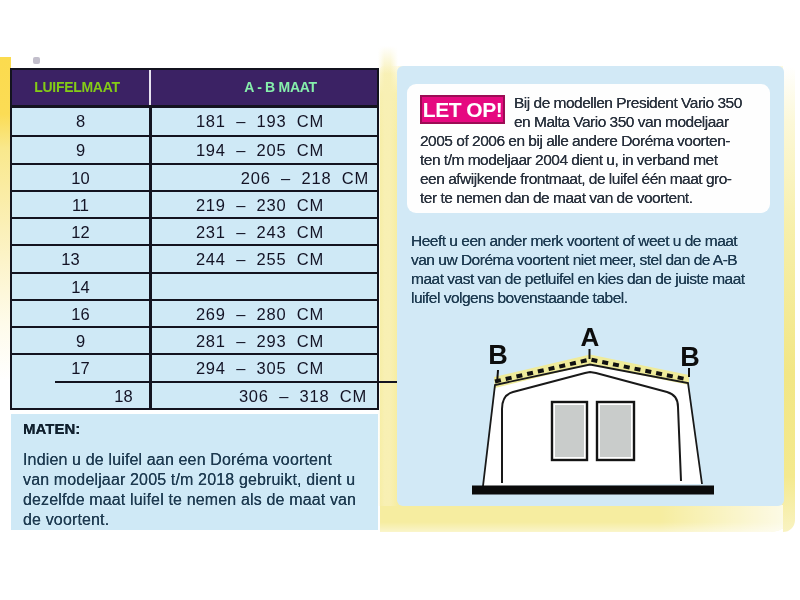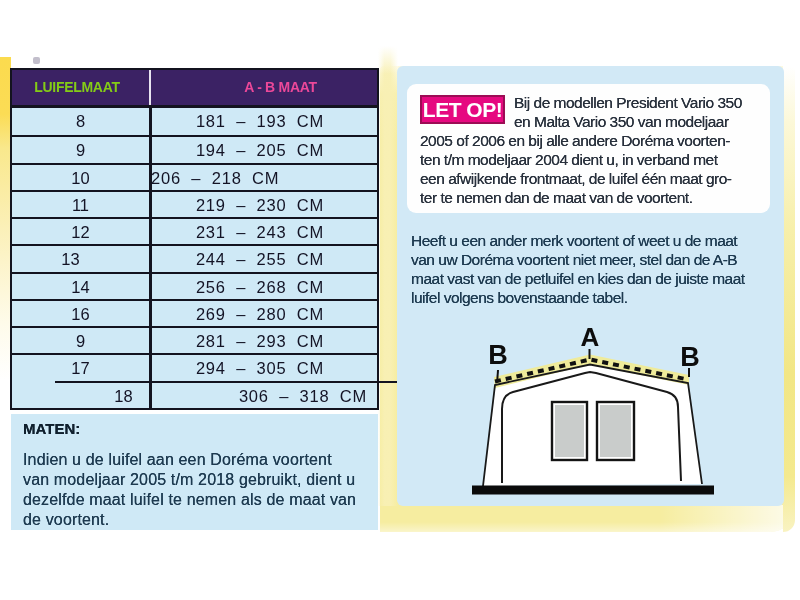--- a/index.html
+++ b/index.html
@@ -27,60 +27,59 @@
 <div class="abs" style="left:33px;top:57px;width:7px;height:7px;background:#c2becb;border-radius:2px;"></div>
 
 <div class="abs" style="left:10px;top:68px;width:365px;height:338px;border:2.5px solid #13131f;background:#cfe9f6;">
 
   <div class="abs" style="left:0;top:0;width:365px;height:35px;background:#3b2264;border-bottom:3px solid #13131f;">
 
     <div class="abs" style="left:0;top:0;width:137px;height:35px;line-height:35px;text-align:center;color:#84cc16;font-weight:bold;font-size:14px;letter-spacing:-0.3px;box-sizing:border-box;padding-right:7px;">LUIFELMAAT</div>
 
     <div class="abs" style="left:137px;top:0;width:2px;height:35px;background:#e8e4f0;"></div>
 
-    <div class="abs" style="left:139px;top:0;width:268px;height:35px;line-height:35px;text-align:center;color:#ec4899;font-weight:bold;font-size:14px;letter-spacing:-0.3px;box-sizing:border-box;padding-right:9px;">A - B MAAT</div>
+    <div class="abs" style="left:139px;top:0;width:268px;height:35px;line-height:35px;text-align:center;color:#86efac;font-weight:bold;font-size:14px;letter-spacing:-0.3px;box-sizing:border-box;padding-right:9px;">A - B MAAT</div>
   </div>
 
   <div class="abs" style="left:137px;top:38px;width:2.5px;height:300px;background:#13131f;"></div>
 
   <div class="abs" style="left:0;top:0;width:365px;height:334px;color:#131325;font-size:16.5px;">
 
   <div style="position:absolute;left:0;top:38.00px;width:365px;height:27.27px;box-sizing:border-box;">
     <span style="position:absolute;left:0;top:0;width:137px;height:100%;line-height:27px;text-align:center;">8</span>
     <span style="position:absolute;left:139px;top:0;width:226px;height:100%;line-height:27px;text-align:center;letter-spacing:0.8px;word-spacing:5px;box-sizing:border-box;padding-right:8px;">181 – 193 CM</span>
   </div>
 
   <div style="position:absolute;left:0;top:65.27px;width:365px;height:27.27px;border-top:2.5px solid #13131f;box-sizing:border-box;">
     <span style="position:absolute;left:0;top:0;width:137px;height:100%;line-height:27px;text-align:center;">9</span>
     <span style="position:absolute;left:139px;top:0;width:226px;height:100%;line-height:27px;text-align:center;letter-spacing:0.8px;word-spacing:5px;box-sizing:border-box;padding-right:8px;">194 – 205 CM</span>
   </div>
 
   <div style="position:absolute;left:0;top:92.55px;width:365px;height:27.27px;border-top:2.5px solid #13131f;box-sizing:border-box;">
     <span style="position:absolute;left:0;top:0;width:137px;height:100%;line-height:27px;text-align:center;">10</span>
-    <span style="position:absolute;left:139px;top:0;width:226px;height:100%;line-height:27px;text-align:left;letter-spacing:0.8px;word-spacing:5px;box-sizing:border-box;padding-right:8px;">206 – 218 CM</span>
+    <span style="position:absolute;left:139px;top:0;width:226px;height:100%;line-height:27px;text-align:right;letter-spacing:0.8px;word-spacing:5px;box-sizing:border-box;padding-right:8px;">206 – 218 CM</span>
   </div>
 
   <div style="position:absolute;left:0;top:119.82px;width:365px;height:27.27px;border-top:2.5px solid #13131f;box-sizing:border-box;">
     <span style="position:absolute;left:0;top:0;width:137px;height:100%;line-height:27px;text-align:center;">11</span>
     <span style="position:absolute;left:139px;top:0;width:226px;height:100%;line-height:27px;text-align:center;letter-spacing:0.8px;word-spacing:5px;box-sizing:border-box;padding-right:8px;">219 – 230 CM</span>
   </div>
 
   <div style="position:absolute;left:0;top:147.09px;width:365px;height:27.27px;border-top:2.5px solid #13131f;box-sizing:border-box;">
     <span style="position:absolute;left:0;top:0;width:137px;height:100%;line-height:27px;text-align:center;">12</span>
     <span style="position:absolute;left:139px;top:0;width:226px;height:100%;line-height:27px;text-align:center;letter-spacing:0.8px;word-spacing:5px;box-sizing:border-box;padding-right:8px;">231 – 243 CM</span>
   </div>
 
   <div style="position:absolute;left:0;top:174.36px;width:365px;height:27.27px;border-top:2.5px solid #13131f;box-sizing:border-box;">
     <span style="position:absolute;left:0;top:0;width:117px;height:100%;line-height:27px;text-align:center;">13</span>
     <span style="position:absolute;left:139px;top:0;width:226px;height:100%;line-height:27px;text-align:center;letter-spacing:0.8px;word-spacing:5px;box-sizing:border-box;padding-right:8px;">244 – 255 CM</span>
   </div>
 
   <div style="position:absolute;left:0;top:201.64px;width:365px;height:27.27px;border-top:2.5px solid #13131f;box-sizing:border-box;">
     <span style="position:absolute;left:0;top:0;width:137px;height:100%;line-height:27px;text-align:center;">14</span>
-    <span style="position:absolute;left:139px;top:0;width:226px;height:100%;line-height:27px;text-align:center;letter-spacing:0.8px;word-spacing:5px;box-sizing:border-box;padding-right:8px;">256 – 268 CM</span>
   </div>
 
   <div style="position:absolute;left:0;top:228.91px;width:365px;height:27.27px;border-top:2.5px solid #13131f;box-sizing:border-box;">
     <span style="position:absolute;left:0;top:0;width:137px;height:100%;line-height:27px;text-align:center;">16</span>
     <span style="position:absolute;left:139px;top:0;width:226px;height:100%;line-height:27px;text-align:center;letter-spacing:0.8px;word-spacing:5px;box-sizing:border-box;padding-right:8px;">269 – 280 CM</span>
   </div>
 
   <div style="position:absolute;left:0;top:256.18px;width:365px;height:27.27px;border-top:2.5px solid #13131f;box-sizing:border-box;">
     <span style="position:absolute;left:0;top:0;width:137px;height:100%;line-height:27px;text-align:center;">9</span>
     <span style="position:absolute;left:139px;top:0;width:226px;height:100%;line-height:27px;text-align:center;letter-spacing:0.8px;word-spacing:5px;box-sizing:border-box;padding-right:8px;">281 – 293 CM</span>

